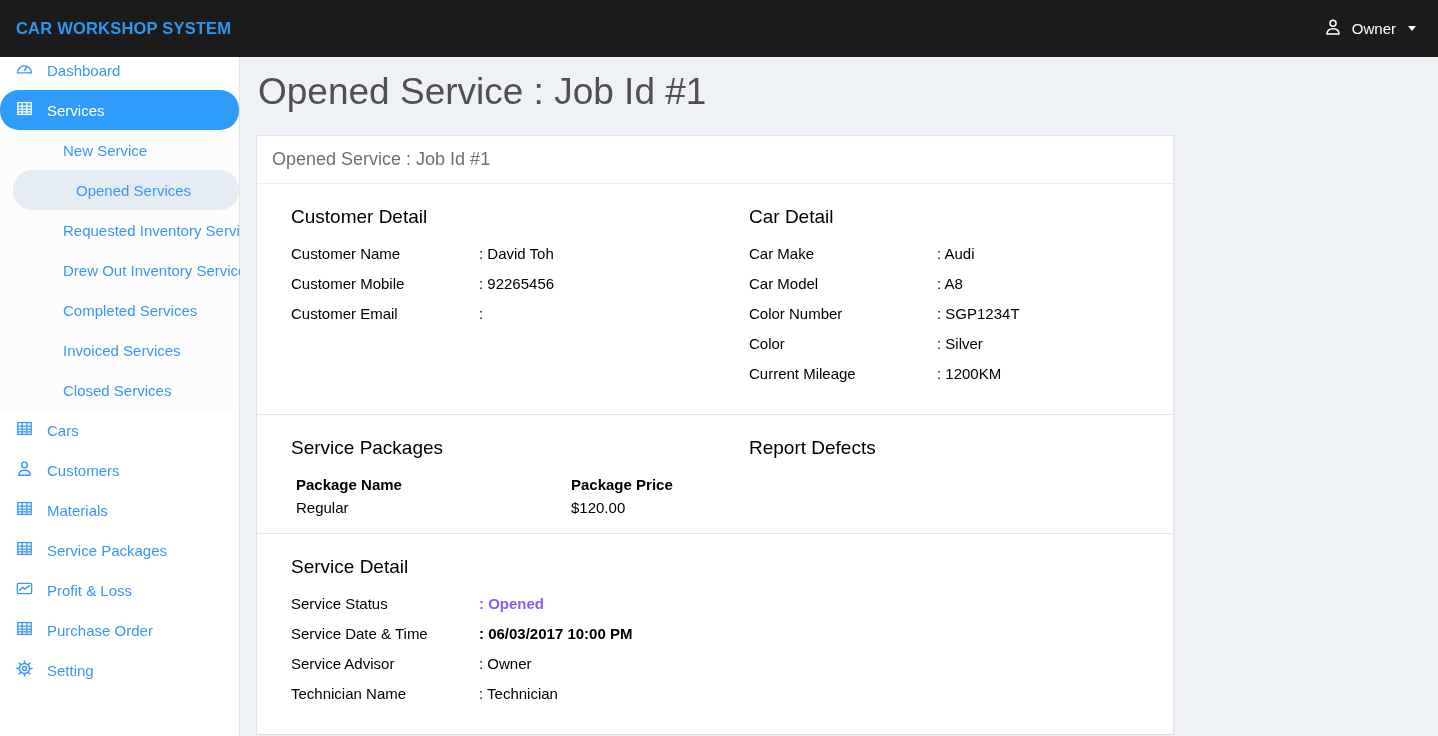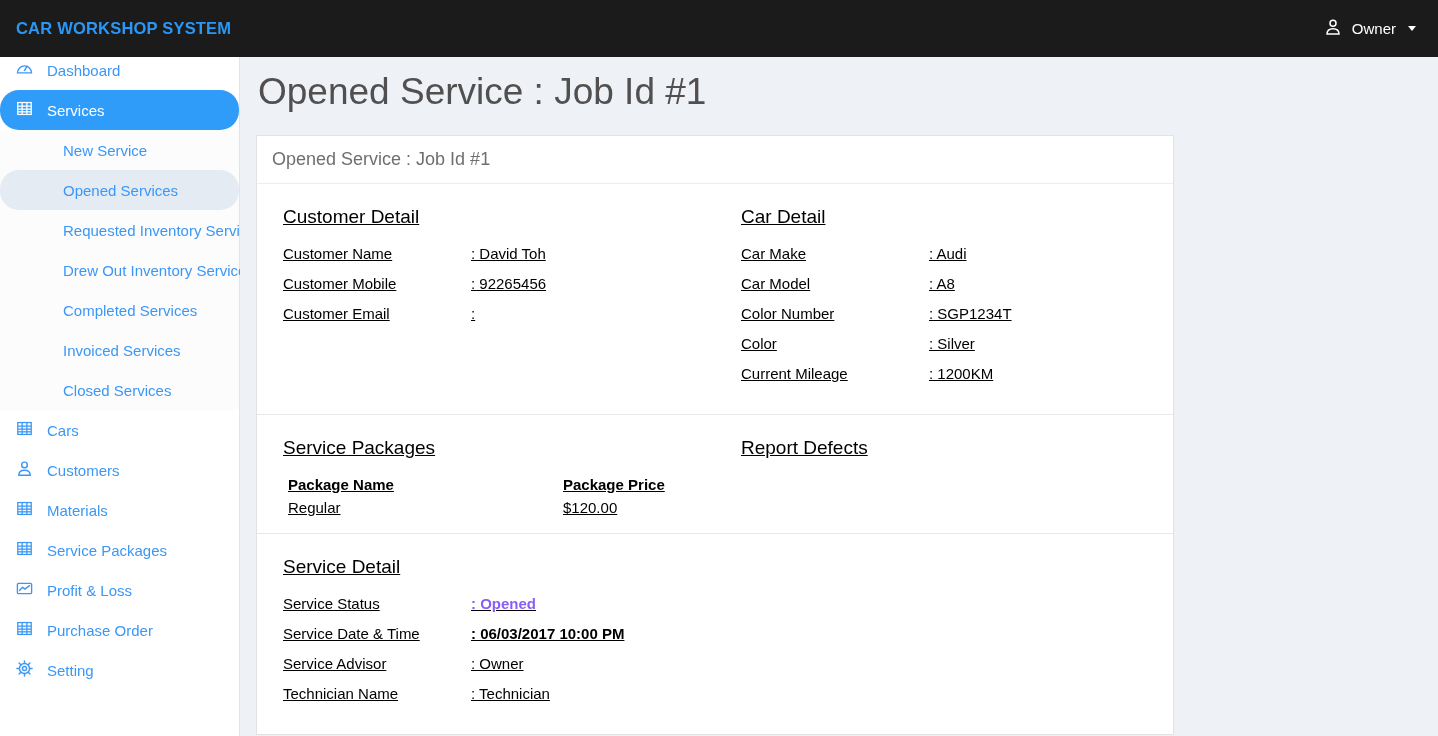--- a/index.html
+++ b/index.html
@@ -20,32 +20,32 @@
   
   .sidebar { position:fixed; top:50px; left:0; width:240px; bottom:0;
     background:#fff; border-right:1px solid #e4e4e4; }
   .nav-item { height:40px; display:flex; align-items:center; padding-left:15px;
     color:#3b97f6; font-size:15px; cursor:pointer;border-radius:19px; }
   .nav-item svg { width:19px; height:19px; flex:0 0 19px; stroke:currentColor; }
   .nav-item .lbl { margin-left:13px; white-space:nowrap; }
   .nav-item.active { background:#2f9cfa; color:#fff; }
   .subnav { background:#fcfcfc; }
   .subnav .nav-item { padding-left:50px; }
-  .subnav .nav-item.selected { background:#e4ebf2; }
+  .subnav .nav-item.selected { background:#e4ebf2;margin-left:13px; }
 
   
   .content { position:fixed; left:240px; top:50px; width:950px; bottom:0;
     background:#eef2f6; padding:0 16px; }
   .page-title { font-size:37px; font-weight:300; color:#514f4f; margin:21px 0 22px 2px; }
   .panel { background:#fff; border:1px solid #e2e2e2; height:600px; overflow:hidden; }
   .panel-heading { padding:13px 15px; font-size:18px; color:#6f6f6f;
     border-bottom:1px solid #ededed; }
   .section { border-bottom:1px solid #e8e8e8; padding:14px 0 18px; }
   .cols { display:flex; }
-  .col { width:50%; padding:0 26px;text-decoration:underline; }
+  .col { width:50%; padding:0 34px; }
   .sec-title { font-size:19px; font-weight:500; color:#000; margin:8px 0 18px; }
   .kv { display:flex; margin-bottom:15px; font-size:15px; color:#000; line-height:15px; }
   .kv .k { width:188px; flex:0 0 188px; }
   .v.red { color:#8b5cf6; font-weight:bold; }
   .v.bold { font-weight:bold; }
   .mini-table { padding-left:5px; font-size:15px; color:#000; }
   .mt-head { display:flex; font-weight:bold; margin-bottom:8px; line-height:15px; }
   .mt-row { display:flex; line-height:15px; }
   .sp .c1 { width:275px; flex:0 0 275px; }
   .rd .c1 { width:185px; flex:0 0 185px; }

